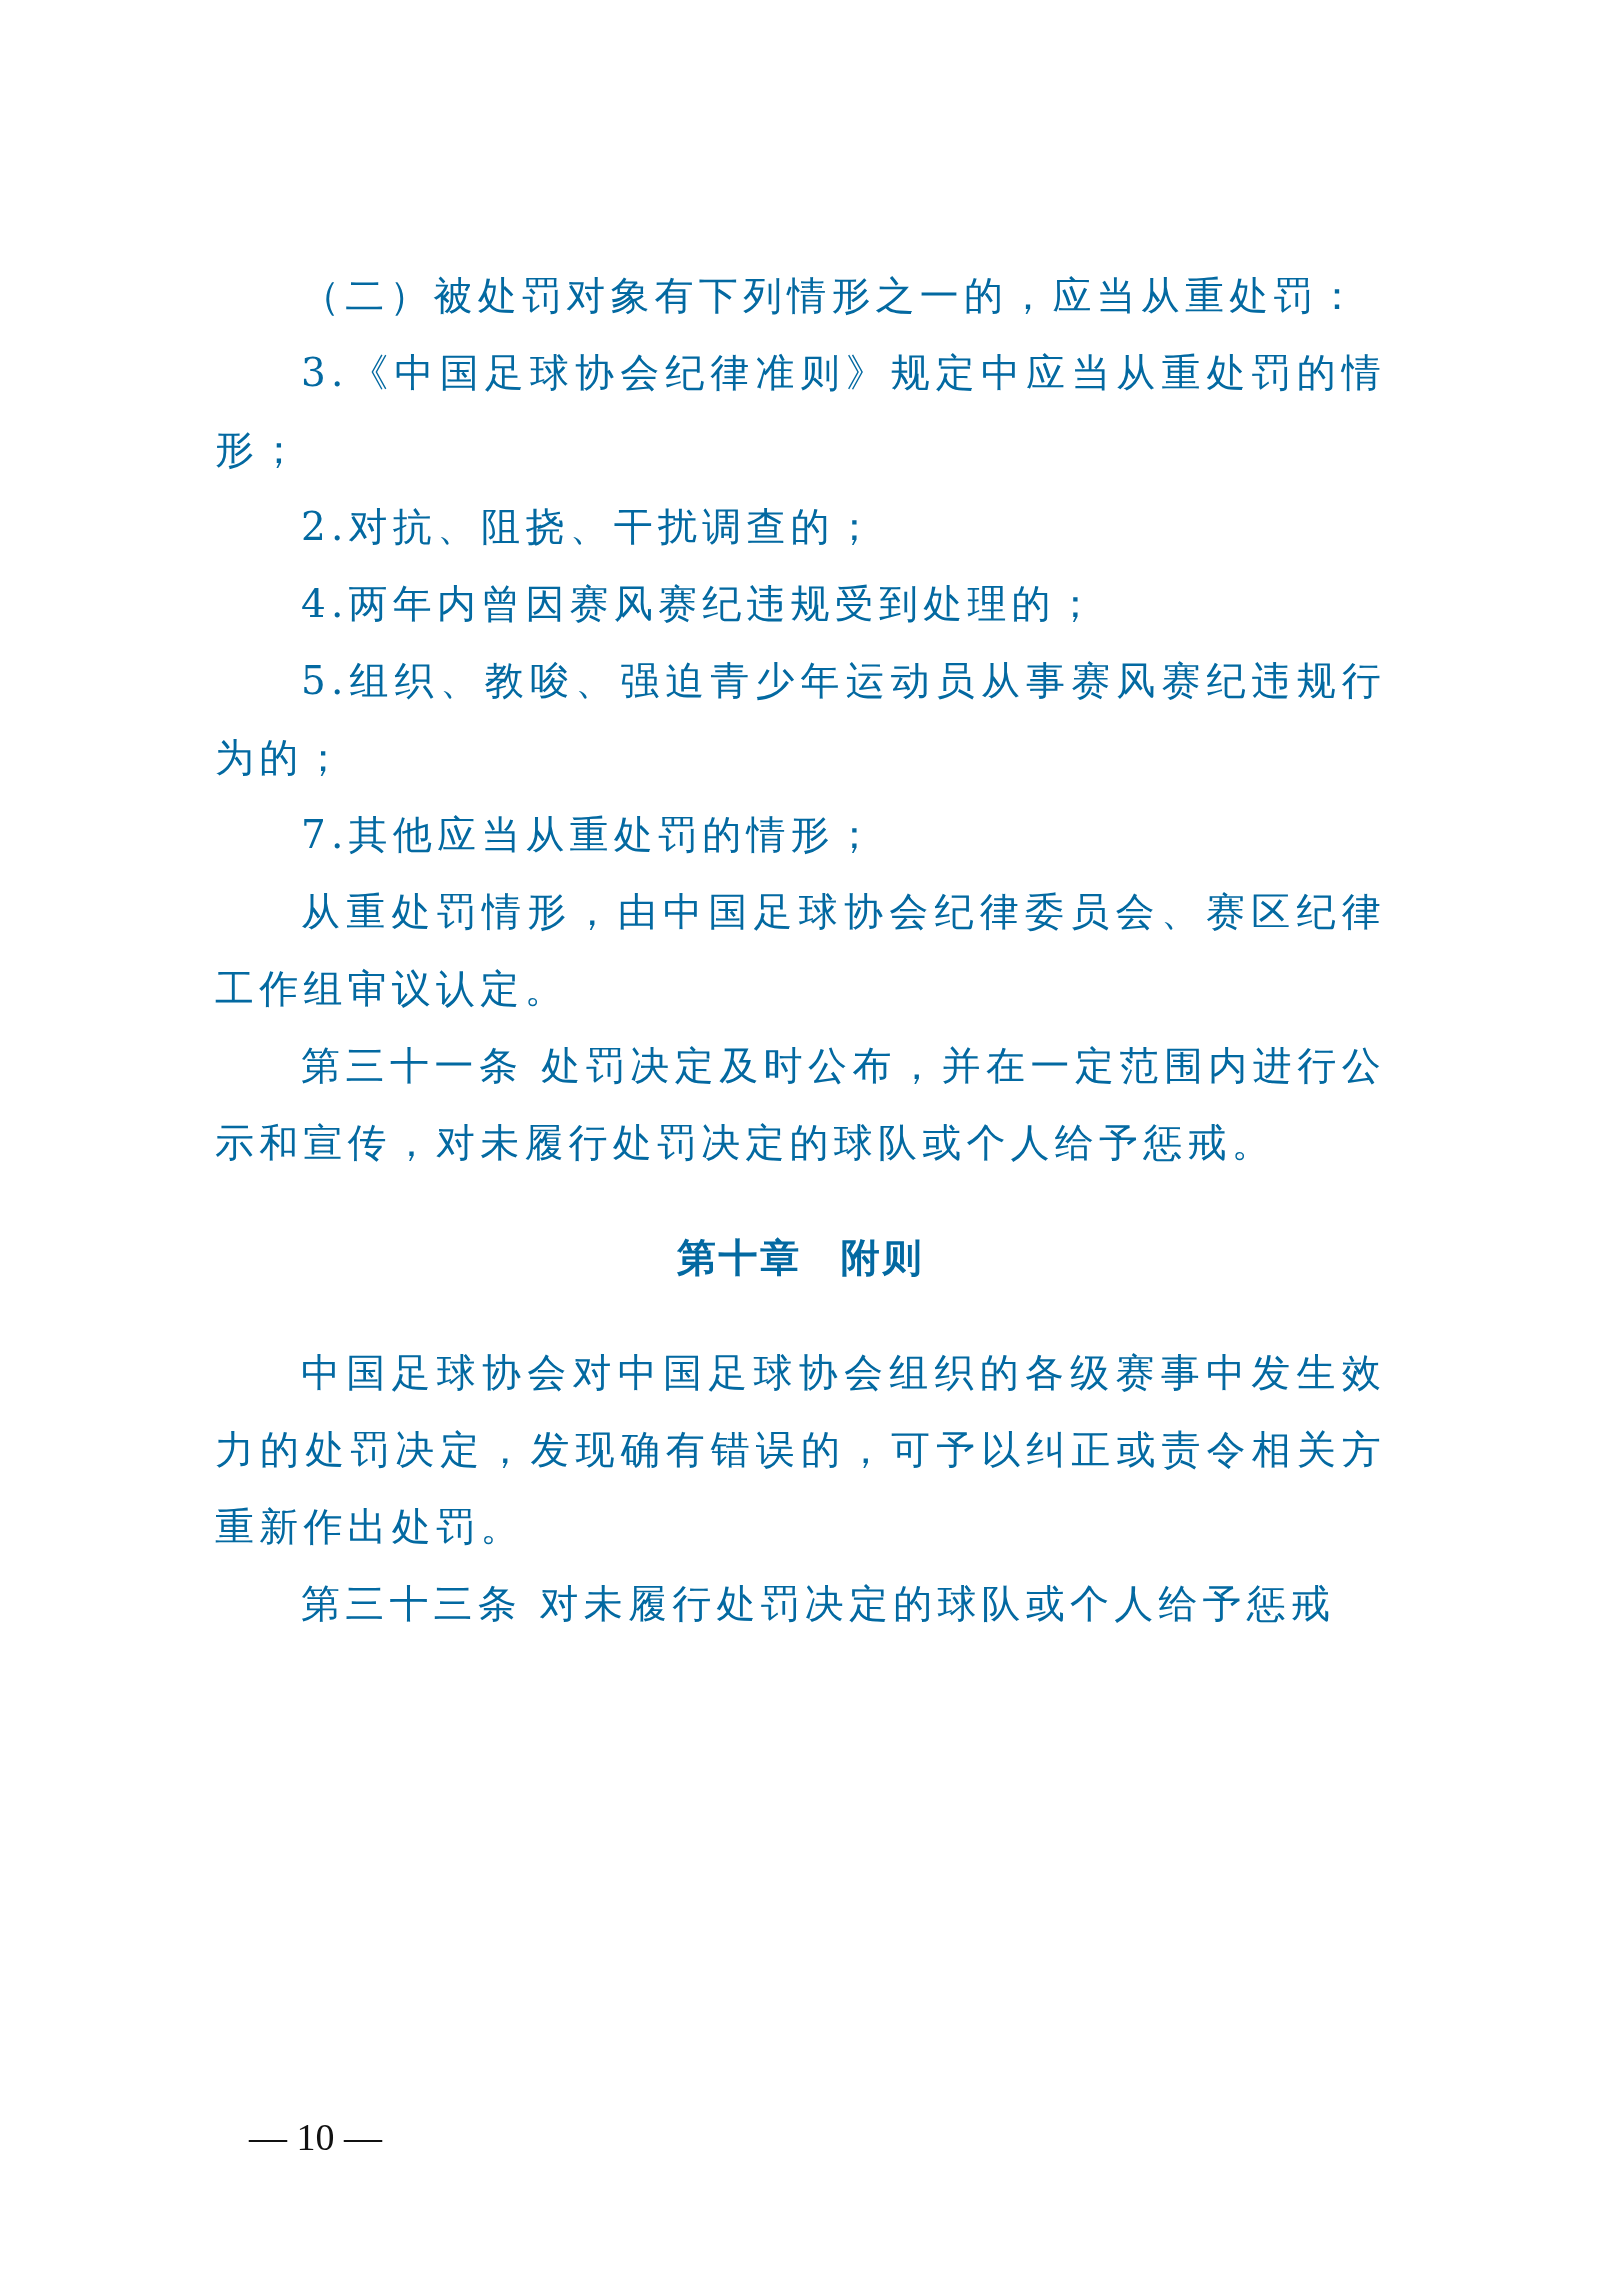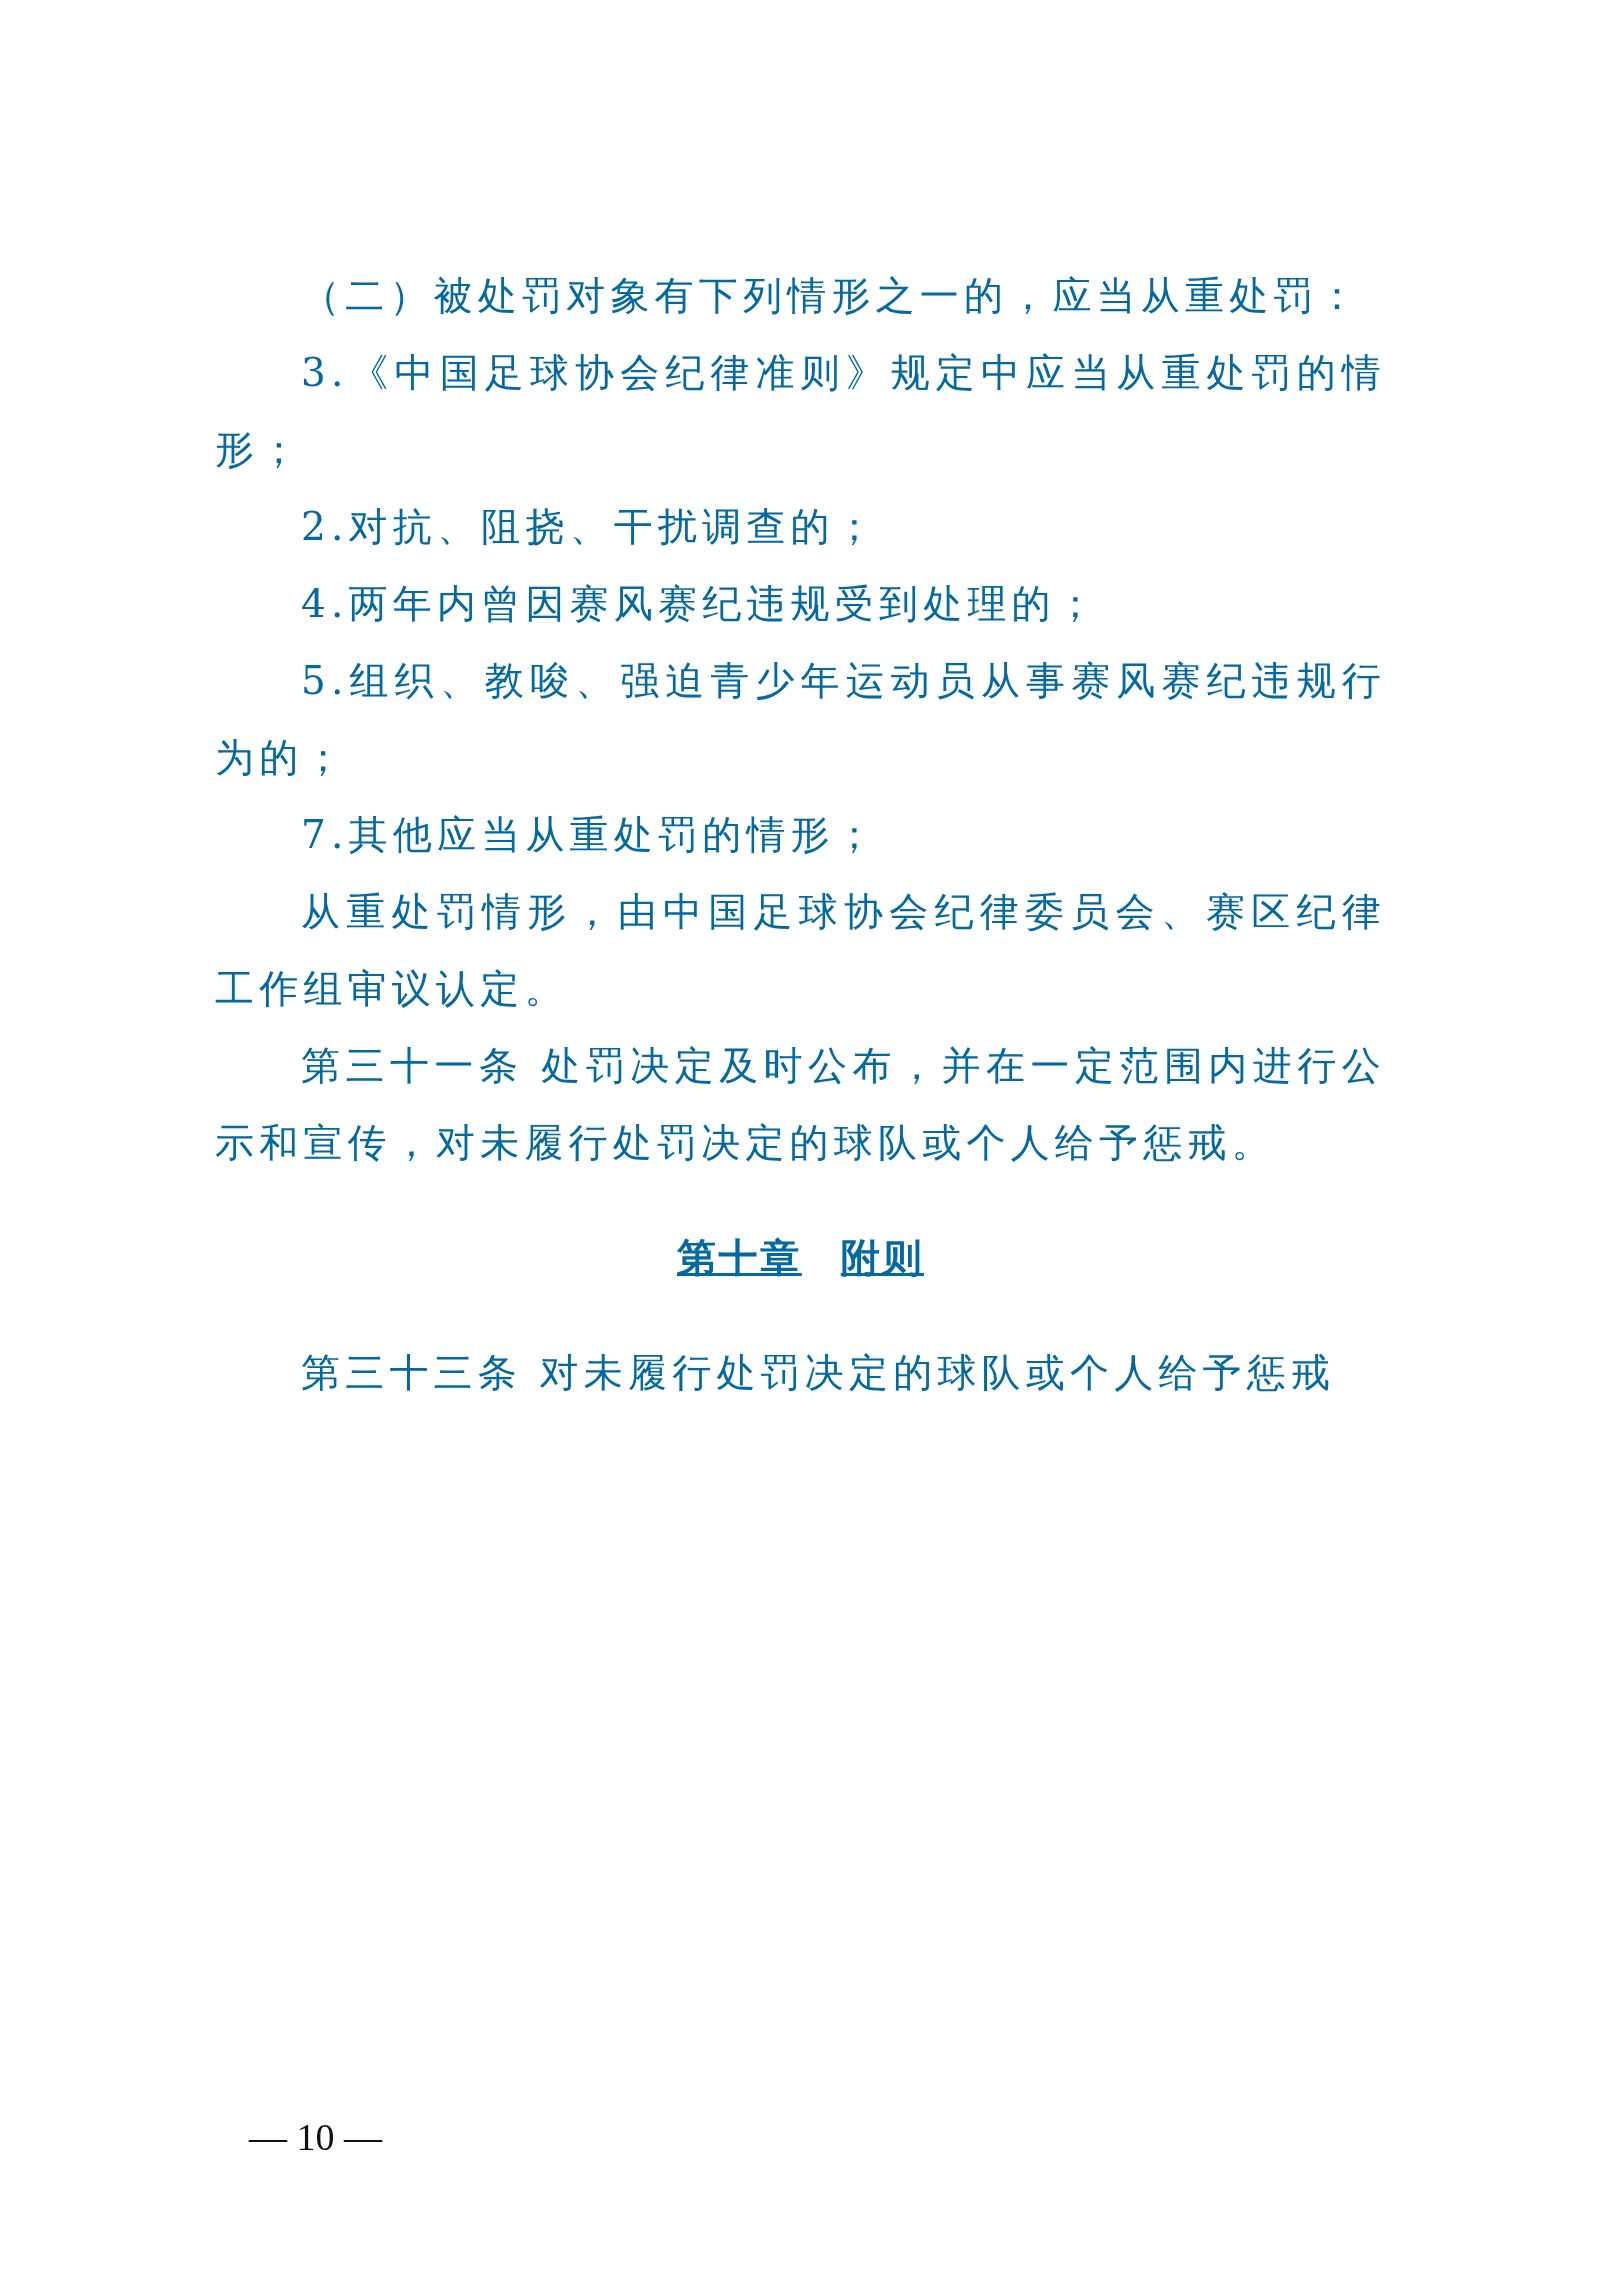--- a/index.html
+++ b/index.html
@@ -18,21 +18,20 @@
   .p { margin: 0; text-indent: 86px; text-align: justify; text-align-last: left; }
   .heading {
     margin: 0;
     text-align: center;
     font-family: "DejaVu Sans", "Liberation Sans", sans-serif;
     font-weight: bold;
     font-size: 39px;
     letter-spacing: 2.6px;
     padding-top: 38px;
     padding-bottom: 38px;
-    text-decoration: underline;
   }
   .heading .gap { display: inline-block; width: 39px; }
   .footer {
     position: absolute;
     left: 216px;
     top: 2115px;
     font-family: "Liberation Serif", "DejaVu Serif", serif;
     font-size: 38px;
     color: #111111;
     letter-spacing: 0;
@@ -50,20 +49,21 @@
   <p class="p">4.两年内曾因赛风赛纪违规受到处理的；</p>
   <p class="p">5.组织、教唆、强迫青少年运动员从事赛风赛纪违规行为的；</p>
   <p class="p">7.其他应当从重处罚的情形；</p>
   <p class="p">从重处罚情形，由中国足球协会纪律委员会、赛区纪律工作组审议认定。</p>
   <p class="p">第三十一条 处罚决定及时公布，并在一定范围内进行公示和宣传，对未履行处罚决定的球队或个人给予惩戒。</p>
 
   <h2 class="heading">
     <span>第十章</span><span class="gap"></span><span>附则</span>
   </h2>
 
+  <p class="p">中国足球协会对中国足球协会组织的各级赛事中发生效力的处罚决定，发现确有错误的，可予以纠正或责令相关方重新作出处罚。</p>
   <p class="p">第三十三条 对未履行处罚决定的球队或个人给予惩戒</p>
 </div>
 
 <div class="footer">
   <span class="dash">—</span>
   <span>10</span>
   <span class="dash">—</span>
 </div>
 
 

